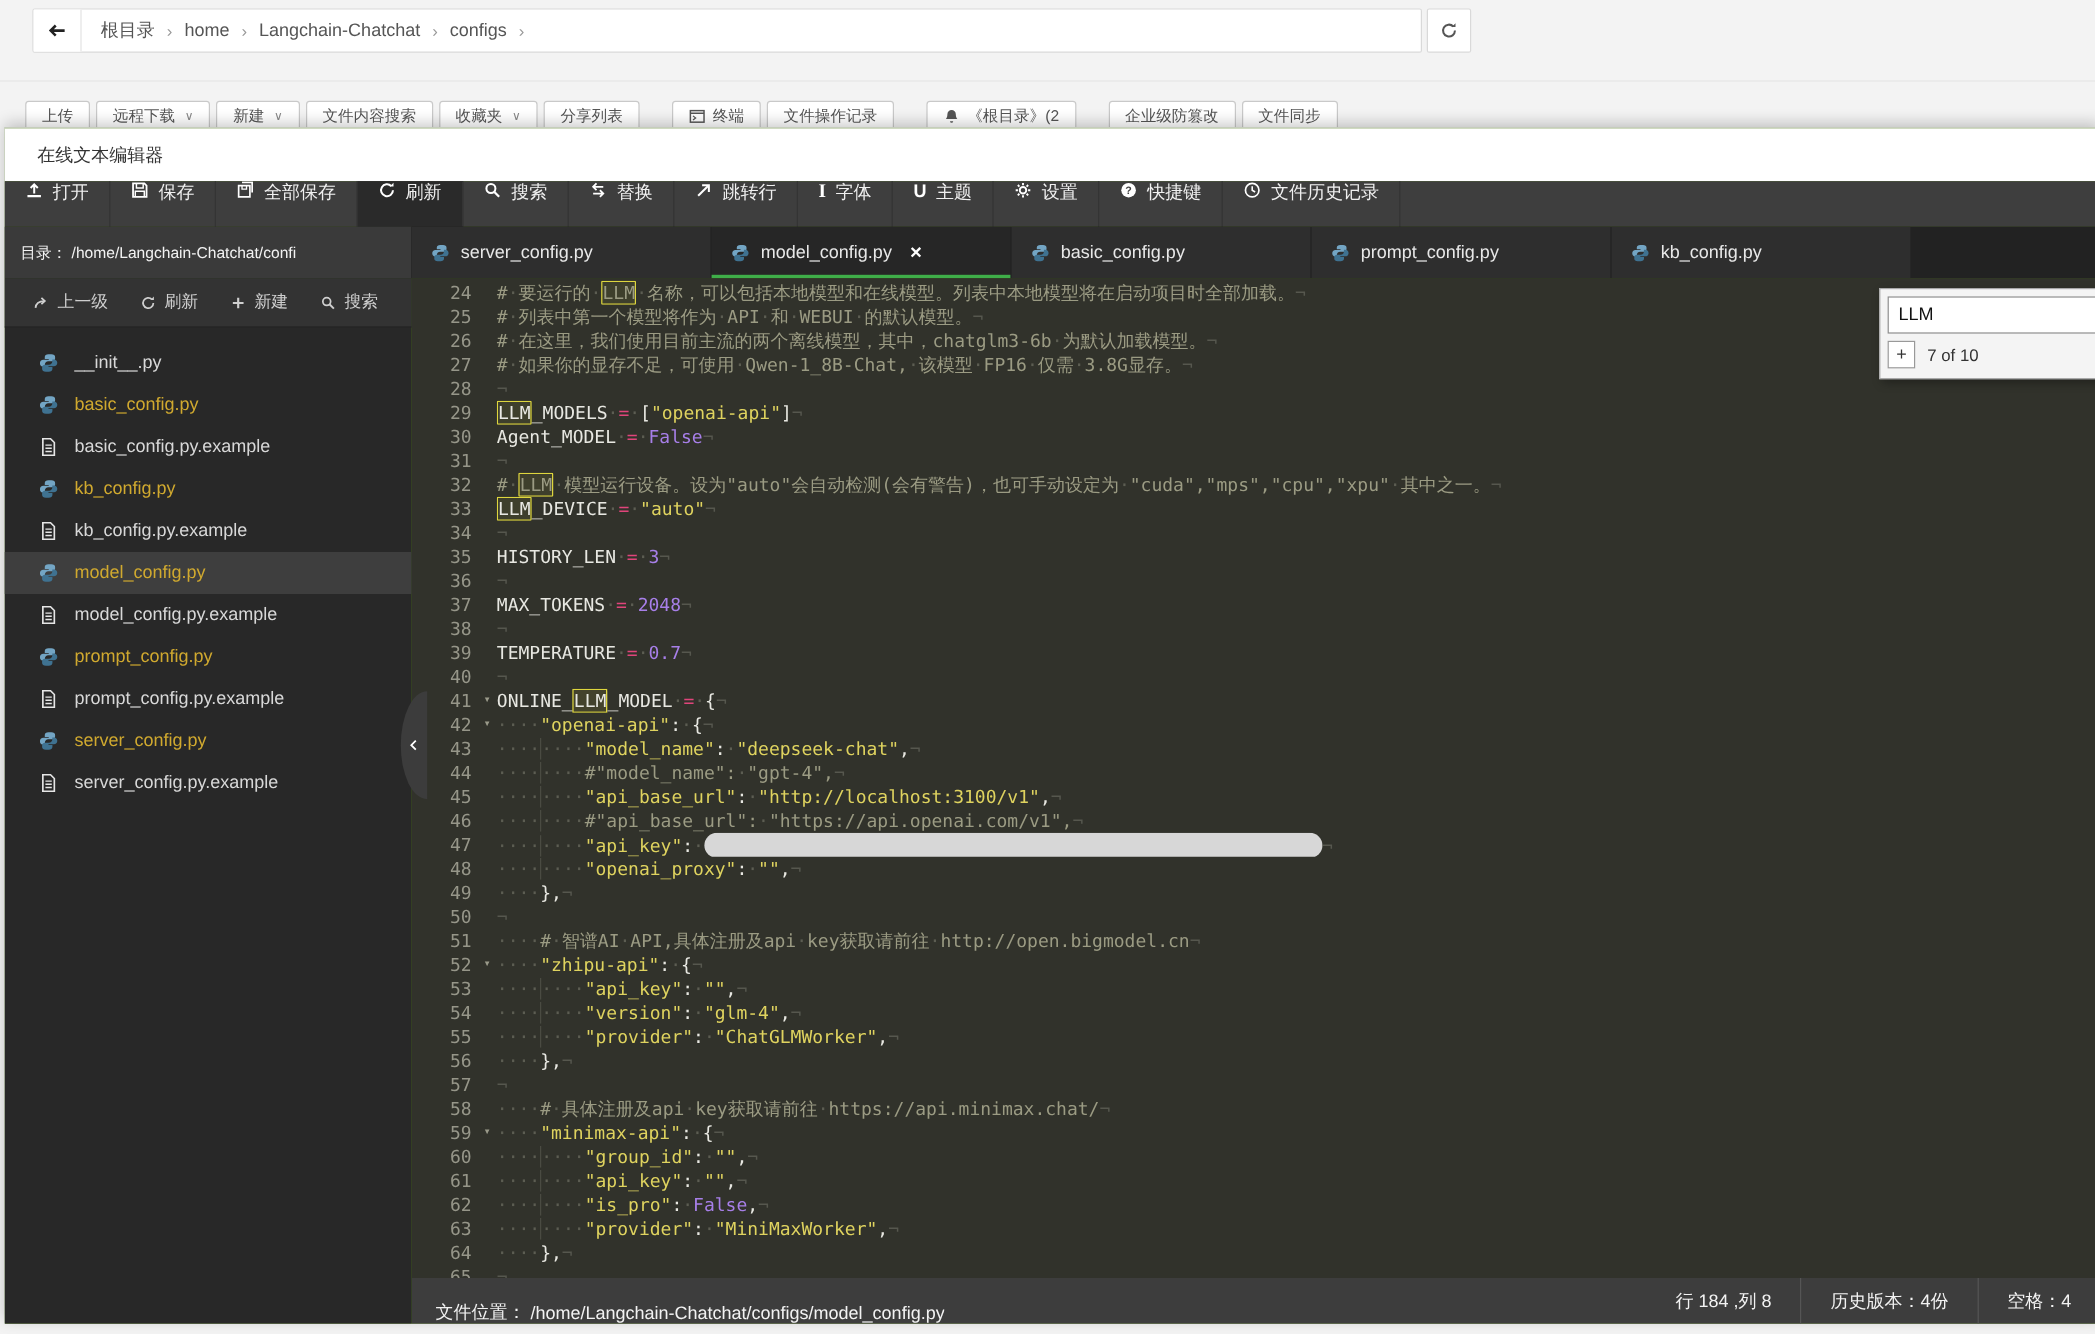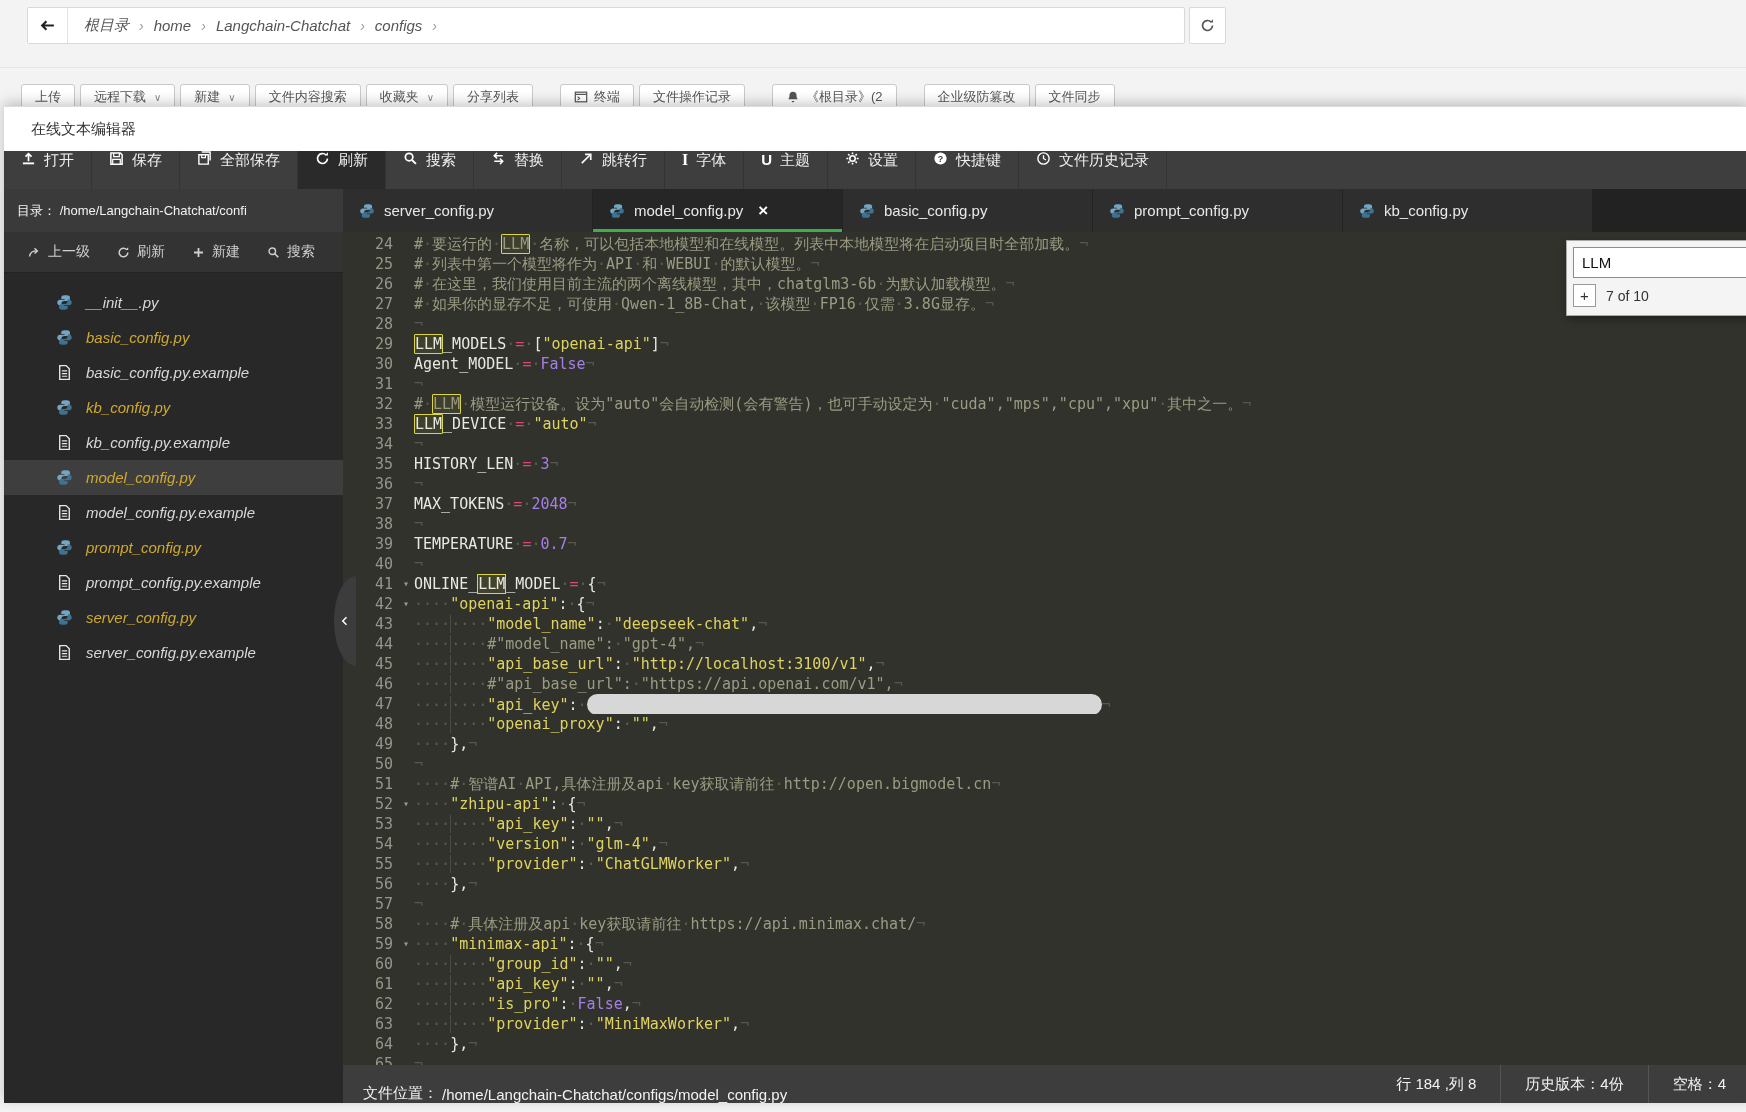--- a/index.html
+++ b/index.html
@@ -5,21 +5,21 @@
   * { box-sizing: border-box; margin: 0; padding: 0; }
   html,body { width:1746px; height:1112px; overflow:hidden; }
   body { position:relative; background:#f3f3f3; font-family:"Liberation Sans", sans-serif; }
 
   .ic { display:inline-flex; align-items:center; justify-content:center; }
   .ic svg { width:15px; height:15px; display:block; }
   .ic.txt { font-weight:bold; font-size:15px; }
 
   
   .crumb-wrap { position:absolute; top:7px; left:27px; width:1158px; height:37px;
-    background:#fff; border:1px solid #d9d9d9; border-radius:2px; display:flex; align-items:stretch;font-style:italic; }
+    background:#fff; border:1px solid #d9d9d9; border-radius:2px; display:flex; align-items:stretch; }
   .back-btn { width:40px; border:none; border-right:1px solid #e3e3e3; background:#fff;
     display:flex; align-items:center; justify-content:center; color:#222; cursor:pointer; }
   .back-btn svg{ width:17px;height:17px; }
   .crumbs { display:flex; align-items:center; padding-left:16px; gap:10px; font-size:15px; color:#555; }
   .crumbs .sep { color:#9a9a9a; font-size:14px; }
   .crumbs .item { cursor:pointer; }
   .top-refresh { position:absolute; top:7px; left:1189px; width:37px; height:37px; background:#fff;
     border:1px solid #d9d9d9; border-radius:2px; display:flex; align-items:center; justify-content:center; color:#555; }
   .hdiv { position:absolute; top:67px; left:0; width:1746px; height:1px; background:#e7e7e7; }
 
@@ -55,22 +55,22 @@
   .tab .close { margin-left:6px; font-weight:bold; font-size:17px; color:#fff; cursor:pointer; }
   .tab .ic svg{ width:16px;height:16px; }
 
   .main { flex:1; display:flex; min-height:0; position:relative; }
   .sidebar { width:339px; flex:0 0 auto; background:#282828; display:flex; flex-direction:column; position:relative; }
   .side-toolbar { height:41px; flex:0 0 auto; background:#333; border-bottom:1px solid #222;
     display:flex; align-items:center; gap:27px; padding-left:24px; }
   .side-act { display:flex; align-items:center; gap:7px; color:#cfcfcf; font-size:14px; cursor:pointer; }
   .side-act .ic { color:#cfcfcf; } .side-act .ic svg{ width:13px;height:13px; }
   .filelist { padding-top:12px; }
-  .file-item { height:35px; display:flex; align-items:center; gap:13px; padding-left:52px;
-    font-size:15px; color:#d8d8d8; cursor:pointer; white-space:nowrap;font-style:italic; }
+  .file-item { height:35px; display:flex; align-items:center; gap:13px; padding-left:28px;
+    font-size:15px; color:#d8d8d8; cursor:pointer; white-space:nowrap; }
   .file-item.open { color:#d0a92f; }
   .file-item.selected { background:#3e3e3e; }
   .file-item .ic { color:#e6e6e6; } .file-item .ic svg{ width:17px;height:17px; }
 
   .collapse-handle { position:absolute; left:330px; top:344px; width:22px; height:90px; background:#3c3c3c;
     border-radius:100% 0 0 100% / 50% 0 0 50%; display:flex; align-items:center; justify-content:center;
     color:#fff; cursor:pointer; z-index:5; }
   .collapse-handle svg { width:12px; height:12px; }
 
   .right-col { flex:1; display:flex; flex-direction:column; min-width:0; }

